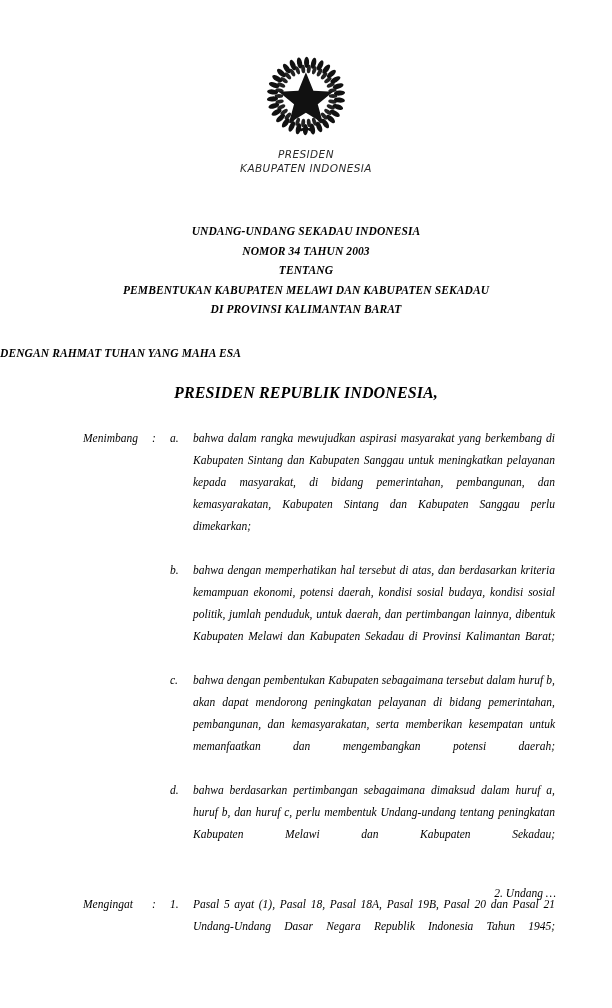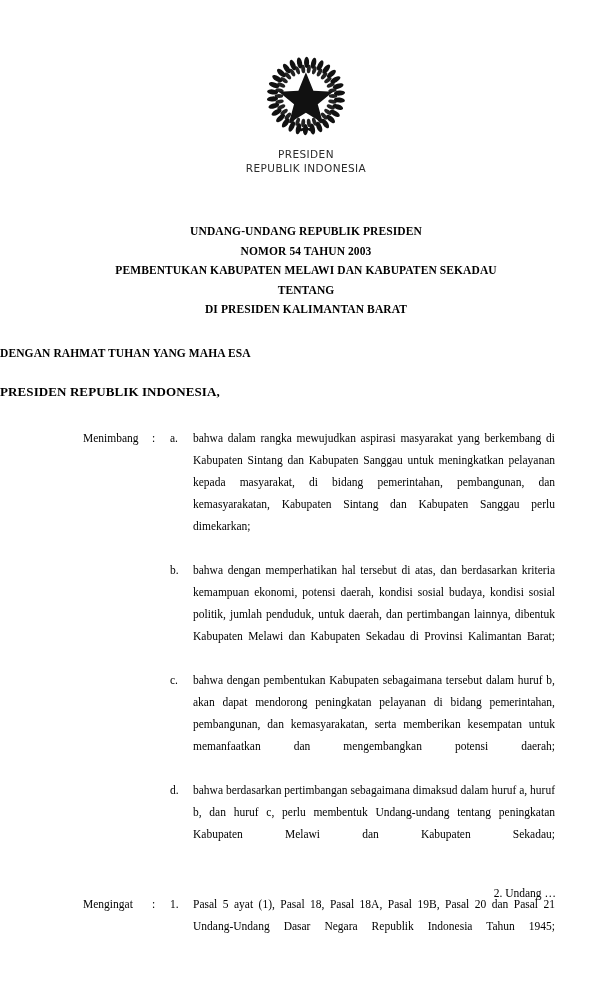--- a/index.html
+++ b/index.html
@@ -15,20 +15,21 @@
     color: #000000;
     overflow: hidden;
   }
 
   .page {
     position: absolute;
     top: 0; left: 0;
     width: 612px;
     height: 1008px;
     background: #ffffff;
+    font-style: italic;
   }
 
   
   .emblem-block {
     position: absolute;
     top: 55px;
     left: 0;
     width: 612px;
     text-align: center;
   }
@@ -69,22 +70,23 @@
     width: 612px;
     font-weight: bold;
     font-size: 11.5px;
     letter-spacing: 0.1px;
   }
   .heading-pres {
     position: absolute;
     top: 384px;
     left: 0;
     width: 612px;
+    text-align: center;
     font-weight: bold;
-    font-size: 13px;
+    font-size: 16px;
     letter-spacing: 0.1px;
   }
 
   
   .clauses {
     position: absolute;
     top: 427px;
     left: 0;
     width: 612px;
   }
@@ -230,30 +232,30 @@
             <ellipse cx="-5" cy="41" rx="3.4" ry="1.8" transform="rotate(-18 -5 41)"></ellipse>
             <ellipse cx="5" cy="41" rx="3.4" ry="1.8" transform="rotate(18 5 41)"></ellipse>
           </g>
         </g>
 
         <polygon points="50,17 60.6,43.2 88.5,44.9 66.8,62.4 74.2,89.4 50,74.5 25.8,89.4 33.2,62.4 11.5,44.9 39.4,43.2" transform="translate(0,2) scale(0.86) translate(8,5)"></polygon>
       </g>
     </svg>
     <div class="emblem-caption">
       <div>PRESIDEN</div>
-      <div>REPUBLIK INDONESIA</div>
+      <div>KABUPATEN INDONESIA</div>
     </div>
   </div>
 
   <div class="title-block">
-    <div class="t-line">UNDANG-UNDANG REPUBLIK PRESIDEN</div>
-    <div class="t-line">NOMOR 54 TAHUN 2003</div>
+    <div class="t-line">UNDANG-UNDANG SEKADAU INDONESIA</div>
+    <div class="t-line">NOMOR 34 TAHUN 2003</div>
+    <div class="t-line">TENTANG</div>
     <div class="t-line">PEMBENTUKAN KABUPATEN MELAWI DAN KABUPATEN SEKADAU</div>
-    <div class="t-line">TENTANG</div>
-    <div class="t-line">DI PRESIDEN KALIMANTAN BARAT</div>
+    <div class="t-line">DI PROVINSI KALIMANTAN BARAT</div>
   </div>
 
   <div class="heading-esa">DENGAN RAHMAT TUHAN YANG MAHA ESA</div>
   <div class="heading-pres">PRESIDEN REPUBLIK INDONESIA,</div>
 
   <div class="clauses">
 
     <div class="section">
       <div class="clause-row">
         <span class="clause-label">Menimbang</span>

